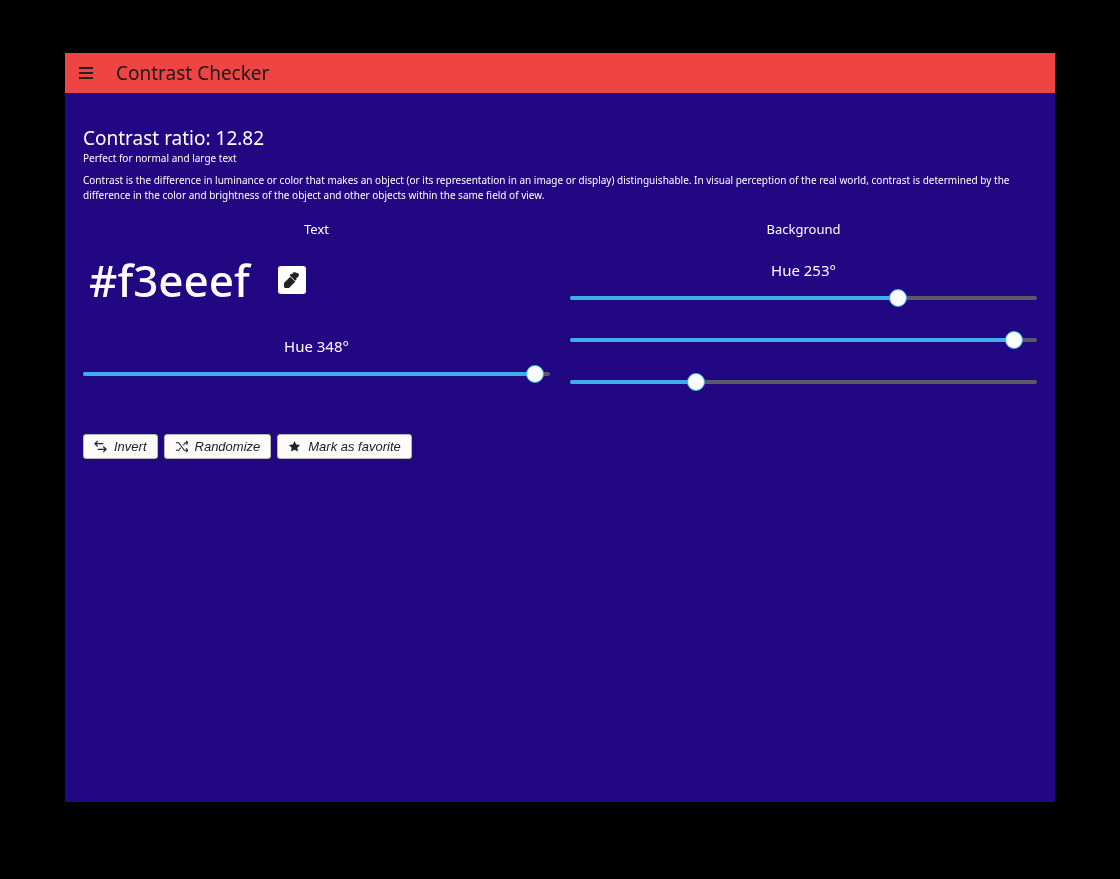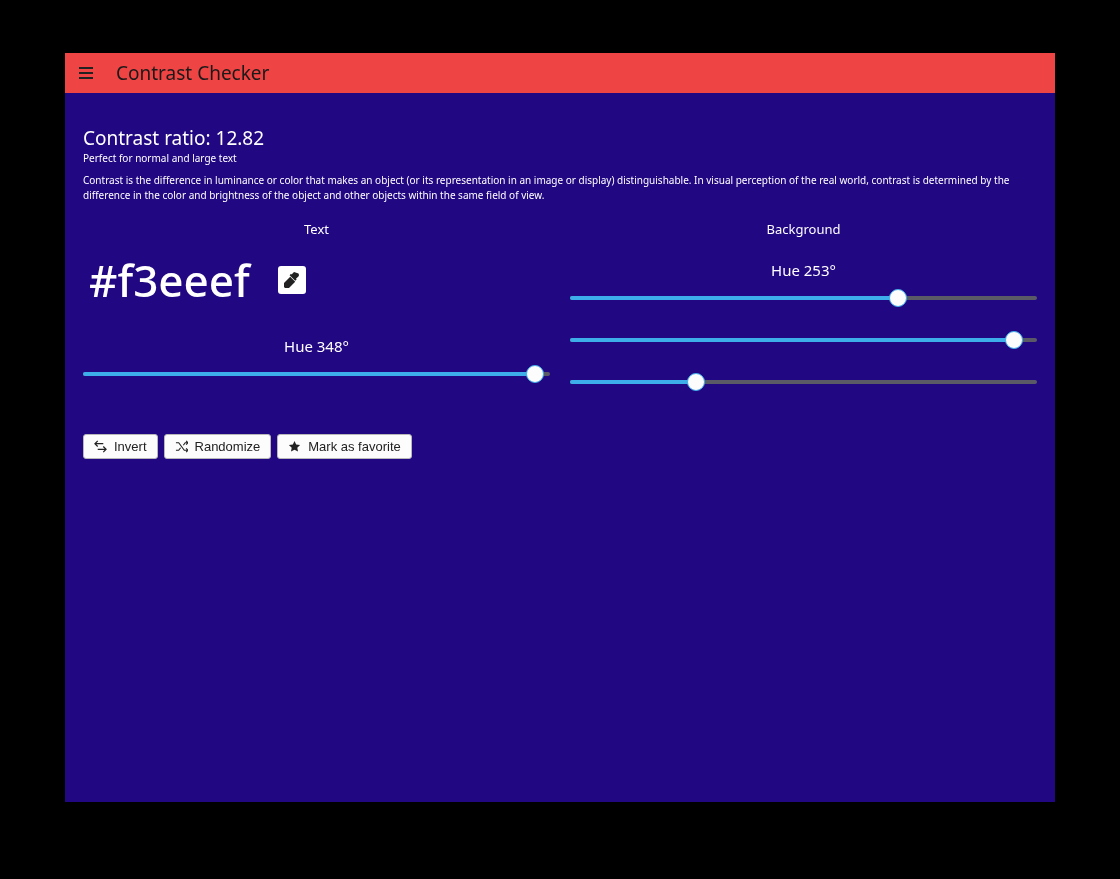--- a/index.html
+++ b/index.html
@@ -177,20 +177,21 @@
   .abtn {
     background: #fcfcfc;
     border: 1px solid #b8b8b8;
     border-radius: 3px;
     padding: 4px 10px;
     font-size: 13px;
     color: #222;
     display: flex;
     align-items: center;
     gap: 7px;
+    font-style: italic;
   }
   .abtn svg { width: 13px; height: 13px; display:block; }
 </style>
 </head>
 <body>
 
 <div class="window">
 
 
   <div class="headerbar">

